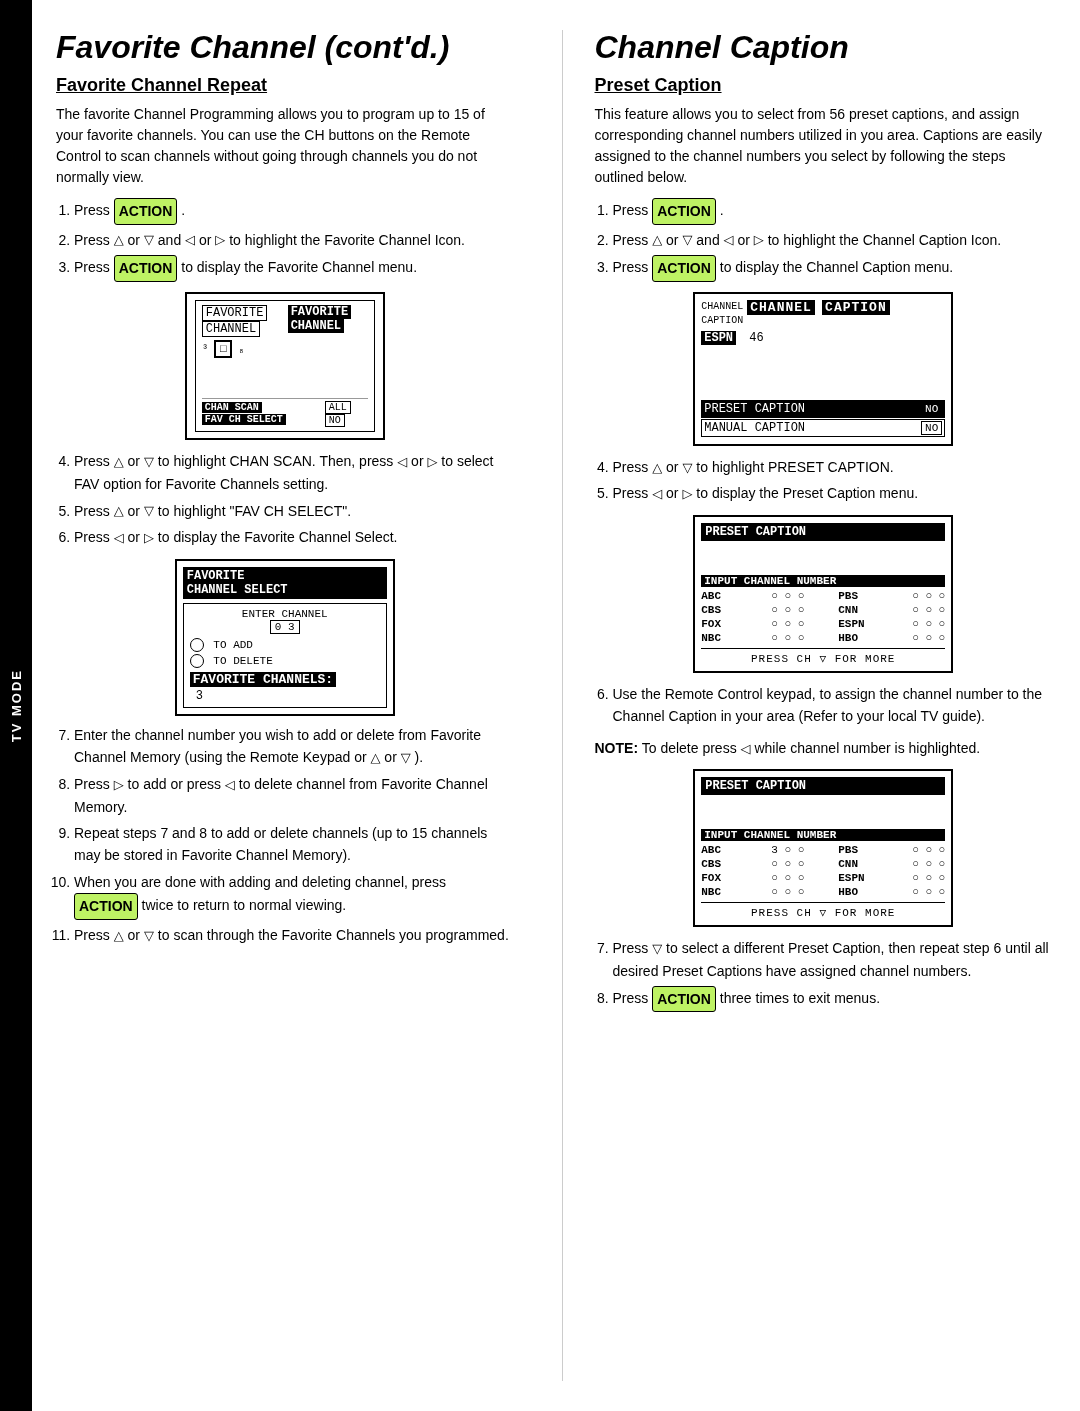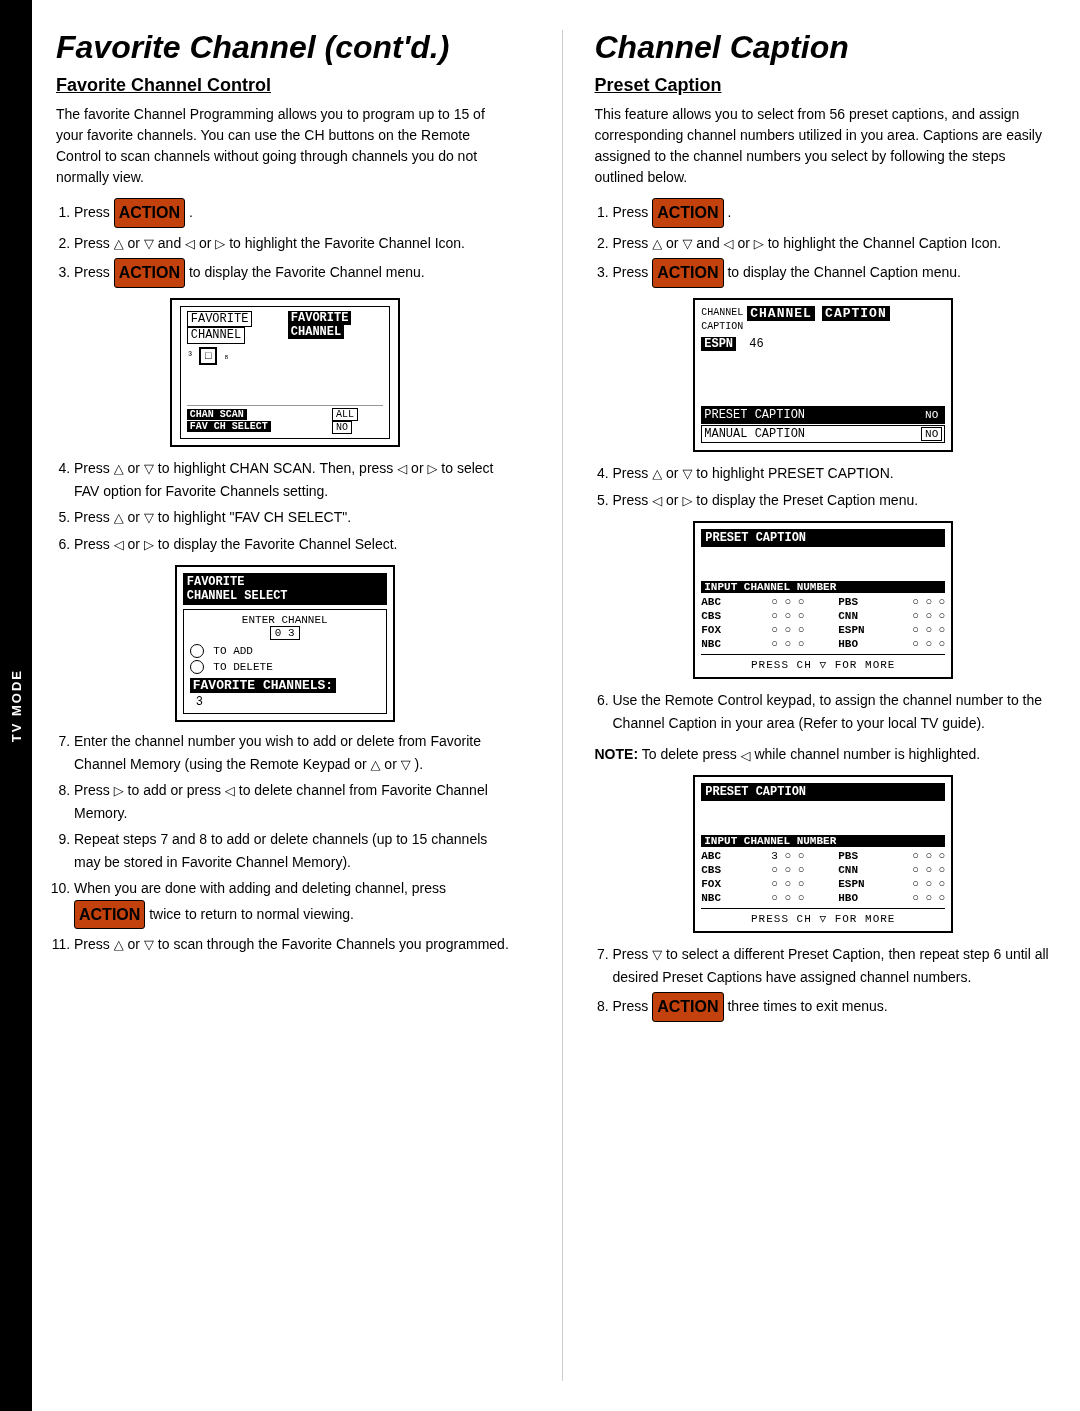--- a/index.html
+++ b/index.html
@@ -79,21 +79,21 @@
       font-size: 14px;
       line-height: 1.6;
       margin-bottom: 4px;
     }
     
     .screen-box {
       border: 2px solid #000;
       background: #fff;
       margin: 10px auto;
       padding: 6px 8px;
-      width: 230px;
+      width: 200px;
       font-size: 12px;
       font-family: 'Courier New', monospace;
     }
     .screen-box .screen-inner {
       border: 1px solid #000;
       padding: 4px 6px;
     }
     .highlight-box {
       background: #000;
       color: #fff;
@@ -113,24 +113,24 @@
       justify-content: space-between;
       font-size: 11px;
       border-top: 1px solid #999;
       margin-top: 4px;
       padding-top: 2px;
     }
     
     .btn-icon {
       display: inline-block;
       border: 1px solid #000;
-      background: #c2410c;
+      background: #bef264;
       border-radius: 3px;
       padding: 1px 4px;
-      font-size: 16px;
+      font-size: 14px;
       font-weight: bold;
       vertical-align: middle;
       white-space: nowrap;
     }
     .arrow-icon {
       display: inline-block;
       font-size: 13px;
       vertical-align: middle;
     }
     .caption-screen {
@@ -209,21 +209,21 @@
 <div class="page-container">
 
   <div class="sidebar">
     <span class="sidebar-label">TV MODE</span>
   </div>
 
   <div class="content">
 
     <div class="left-col">
       <h1>Favorite Channel (cont'd.)</h1>
-      <h2>Favorite Channel Control</h2>
+      <h2>Favorite Channel Repeat</h2>
       <p>The favorite Channel Programming allows you to program up to 15 of your favorite channels. You can use the CH buttons on the Remote Control to scan channels without going through channels you do not normally view.</p>
 
       <ol>
 
         <li>
           Press <span class="btn-icon">ACTION</span> .
         </li>
 
         <li>
           Press <span class="arrow-icon">△</span> or 

